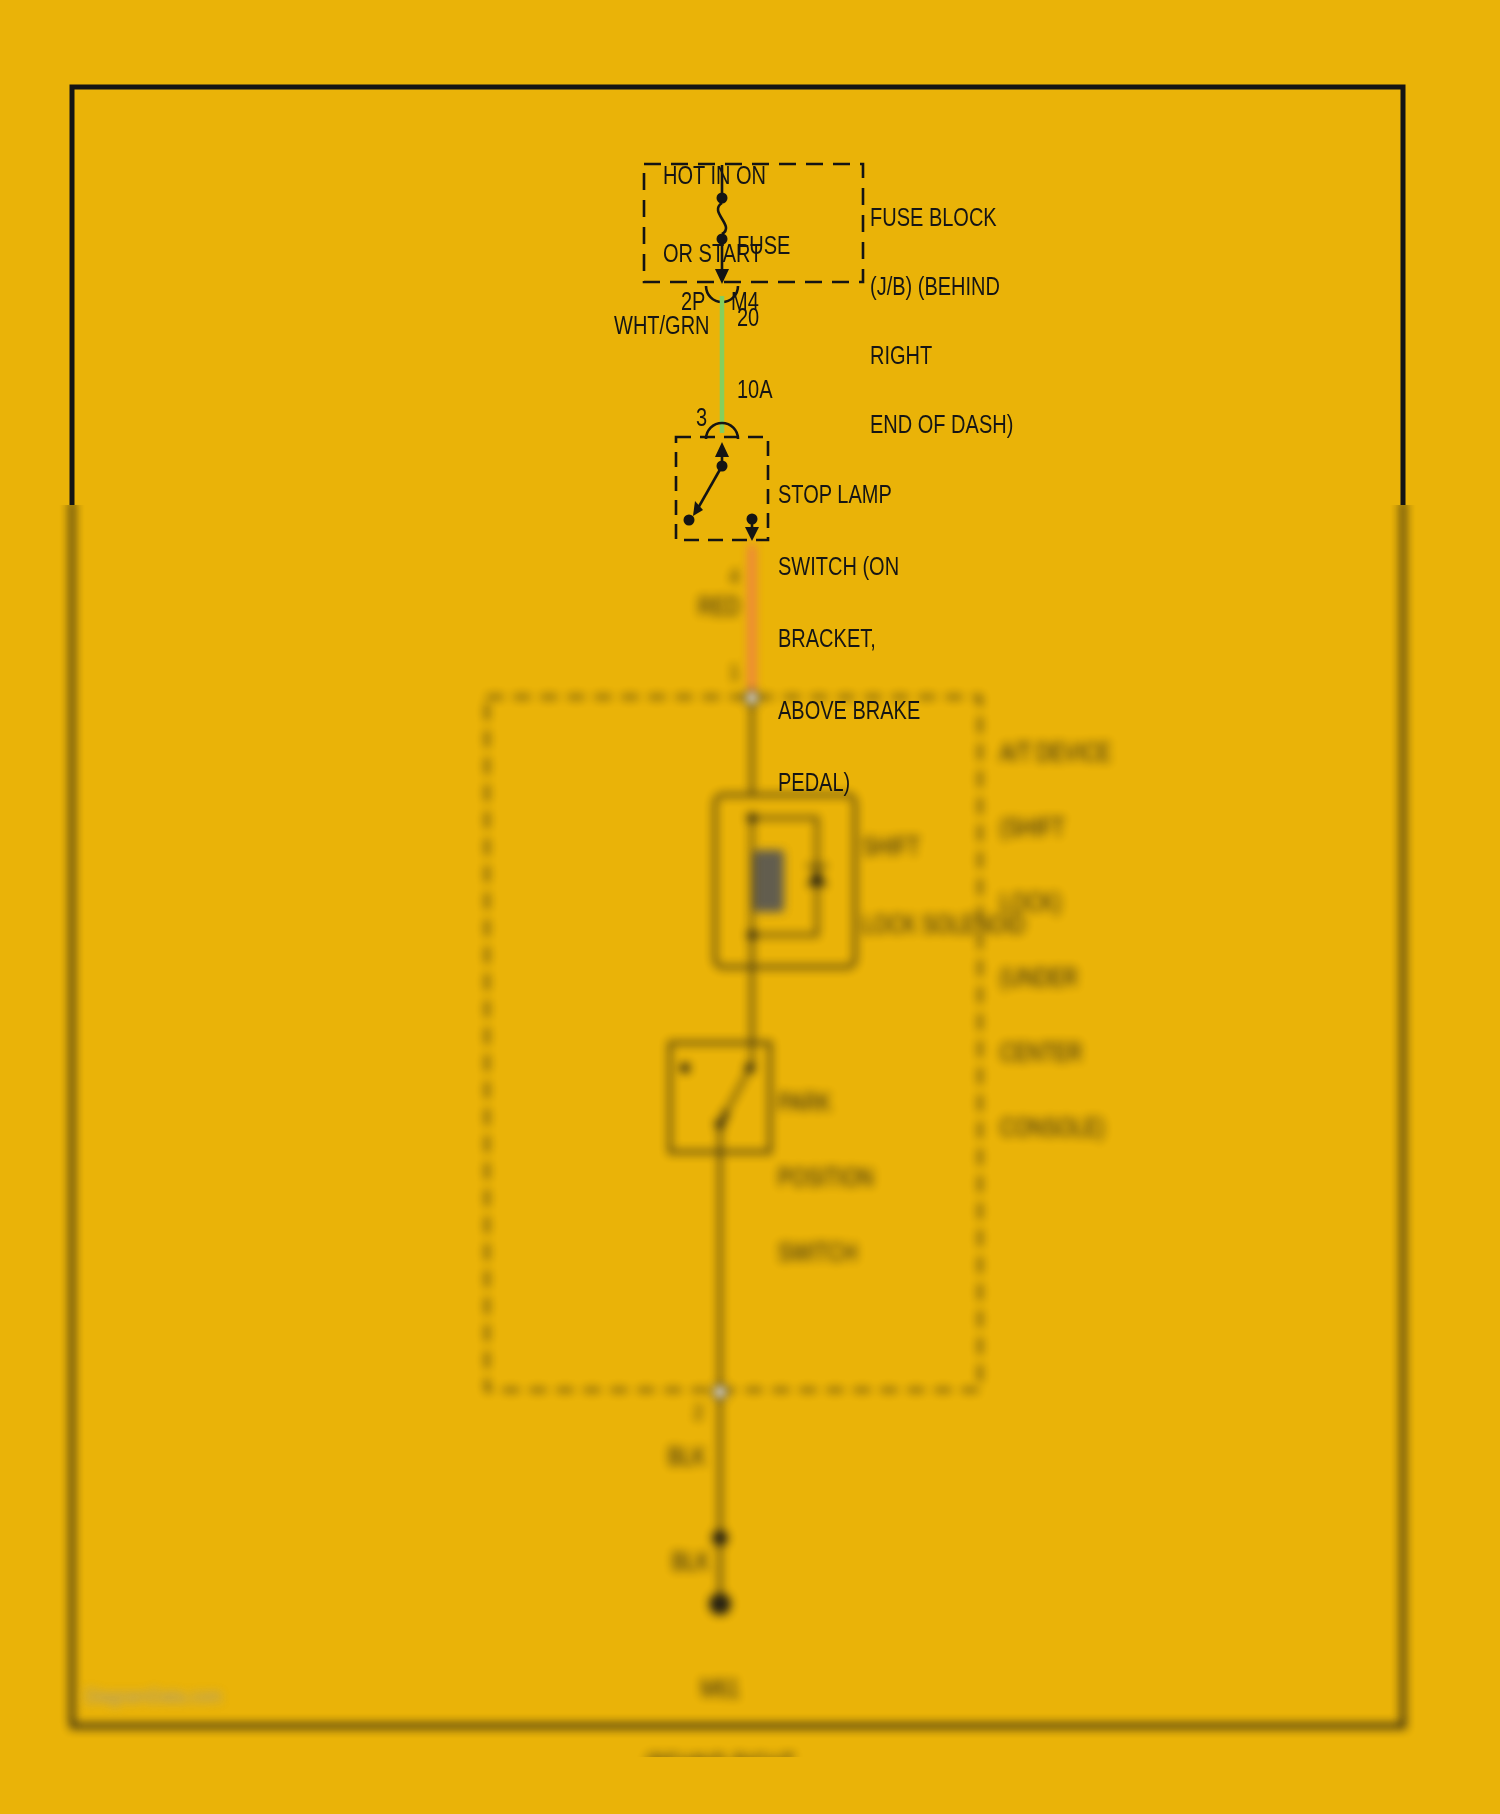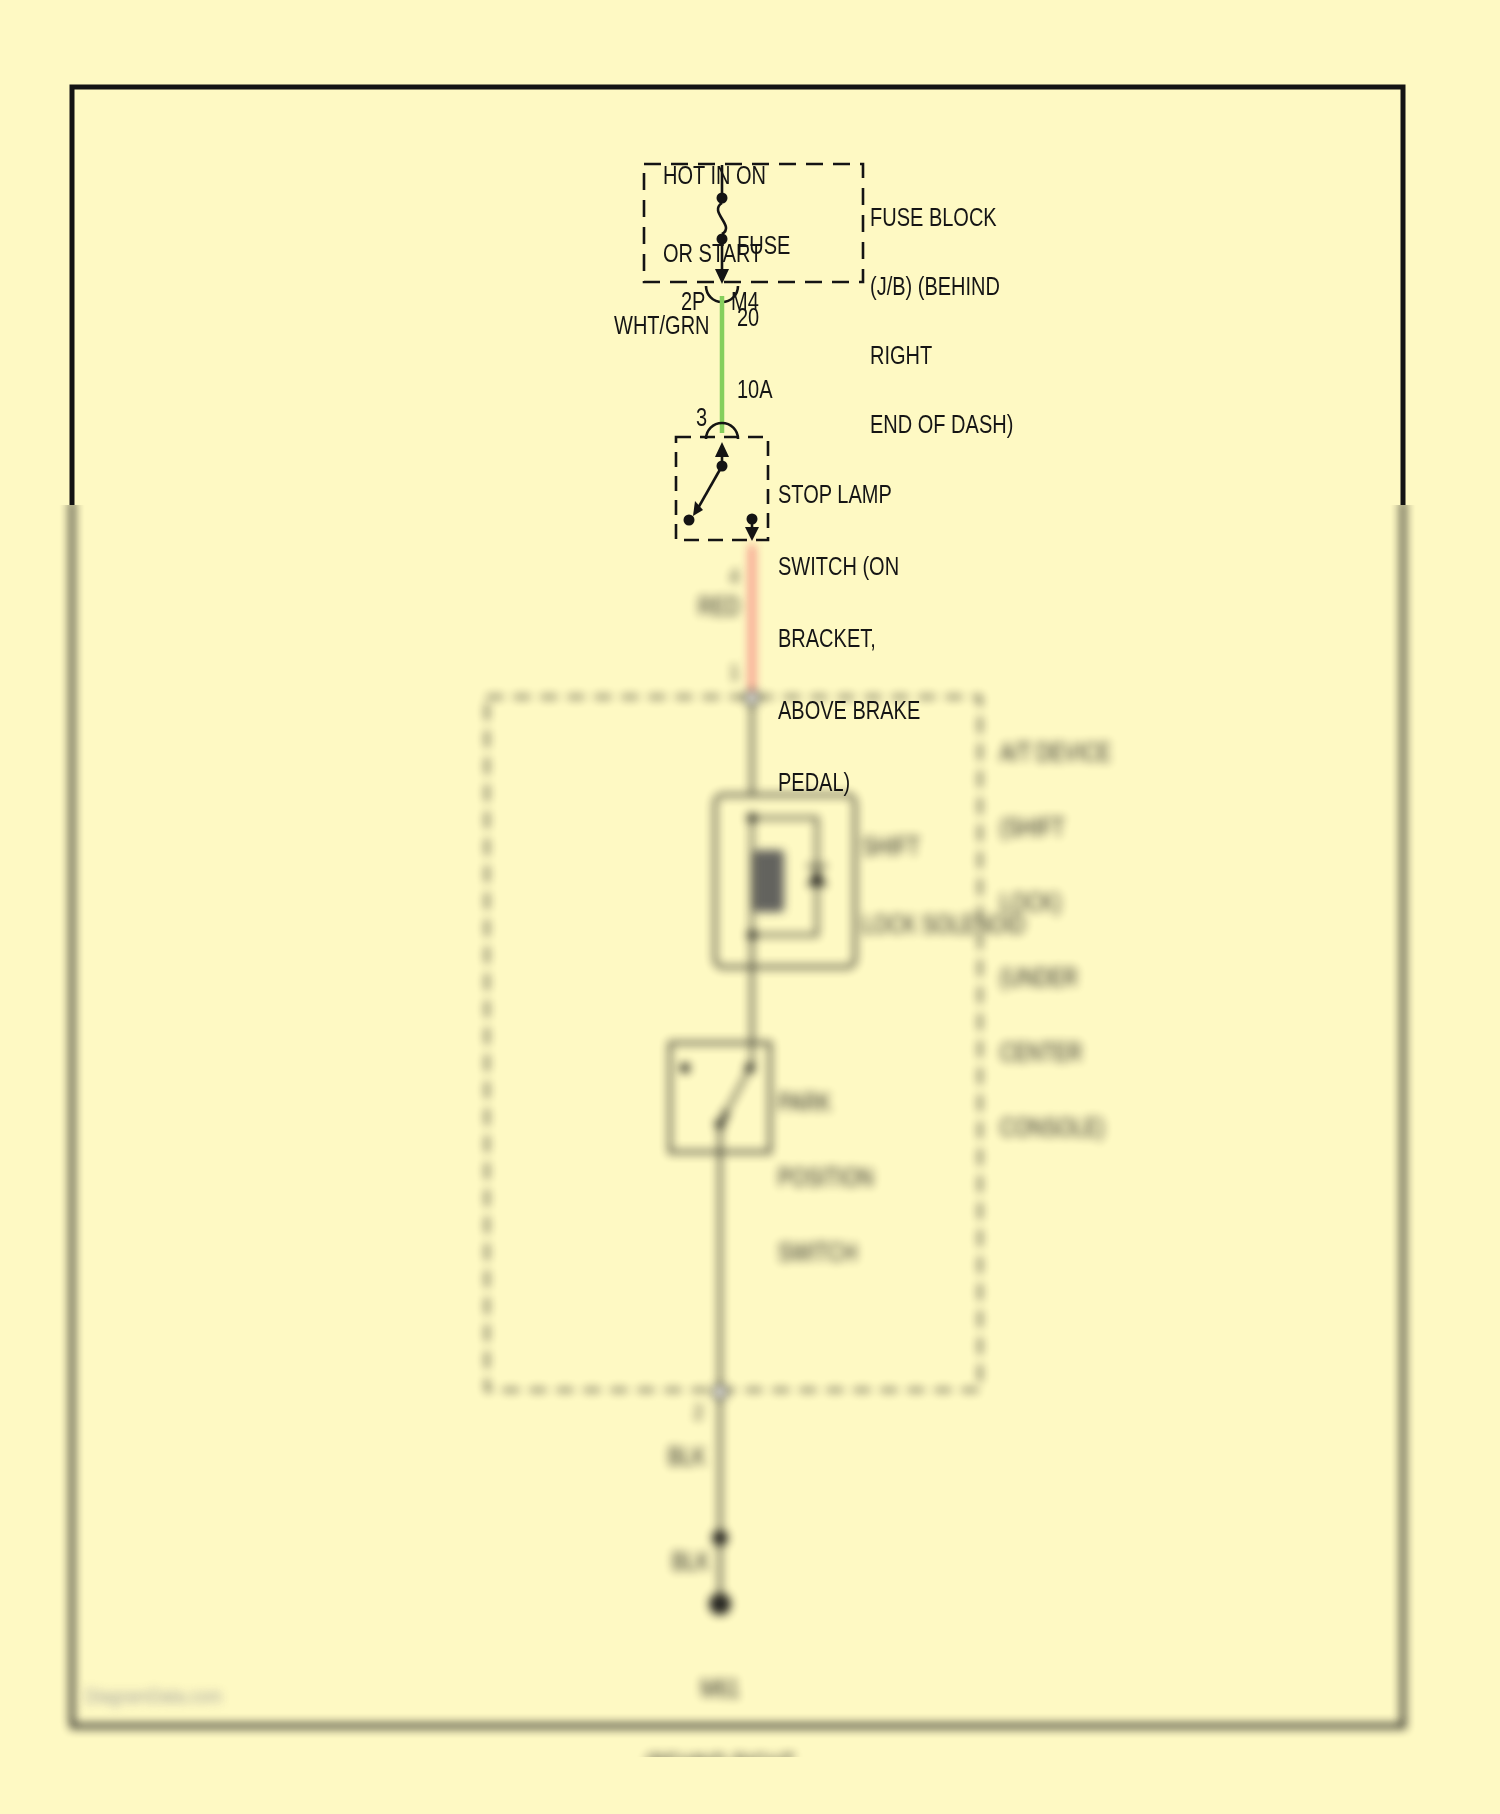--- a/index.html
+++ b/index.html
@@ -1,17 +1,17 @@
 <!DOCTYPE html>
 <html><head>
 <meta charset="utf-8">
 <style>
   html,body{margin:0;padding:0;background:#ffffff;}
   body{width:1500px;height:1814px;position:relative;font-family:"Liberation Sans",sans-serif;overflow:hidden;}
-  .page{position:absolute;inset:0;background:#fef9c3;}
+  .page{position:absolute;inset:0;background:#eab308;}
   svg.layer{position:absolute;top:0;left:0;}
   .lbl{position:absolute;font-size:25px;line-height:25px;color:#151515;transform:scaleX(0.8);transform-origin:0 0;white-space:pre;}
   .lbl div{white-space:pre;}
   .sm{font-size:20px;line-height:20px;}
   .ctr{text-align:center;transform-origin:50% 0;}
   .blurwrap{position:absolute;top:505px;left:0;width:1500px;height:1252px;overflow:hidden;}
   .blurinner{position:absolute;top:-505px;left:0;width:1500px;height:1814px;filter:blur(5px);opacity:0.92;}
   .wm{position:absolute;font-size:20px;line-height:20px;color:#9a9a9a;transform:scaleX(0.85);transform-origin:0 0;}
 </style>
 </head>

